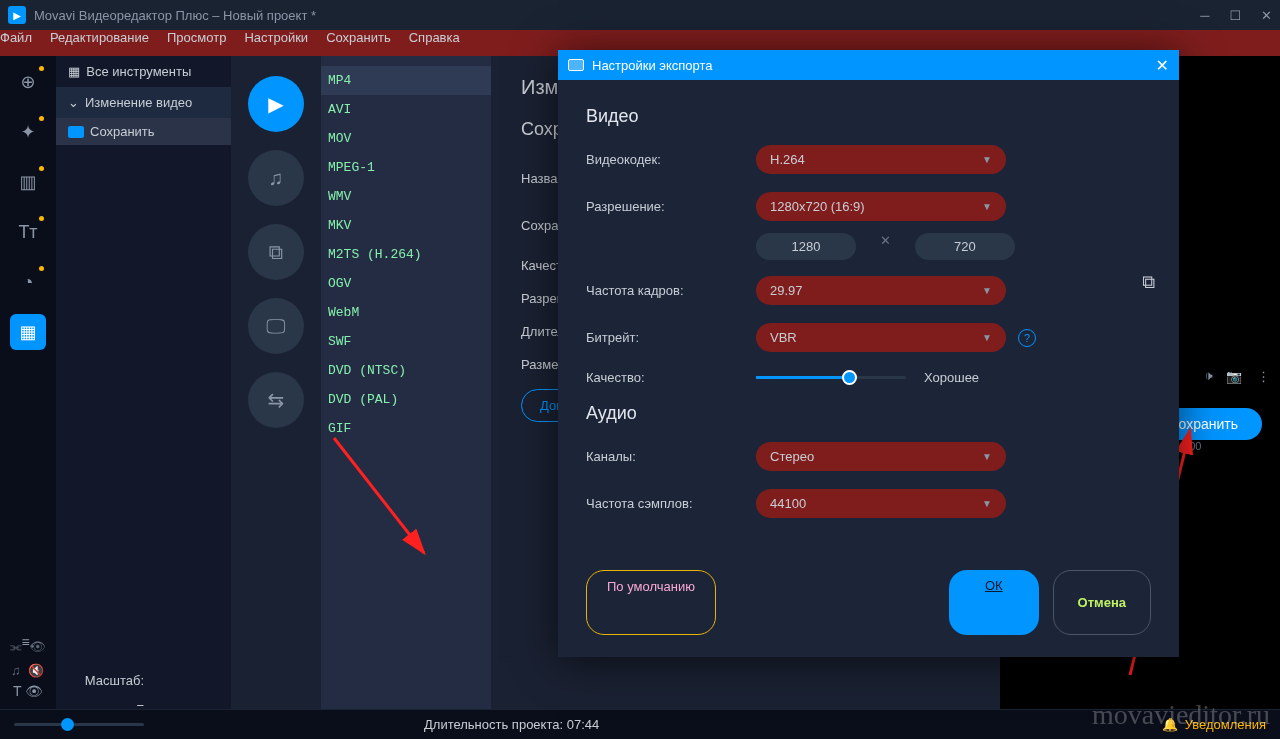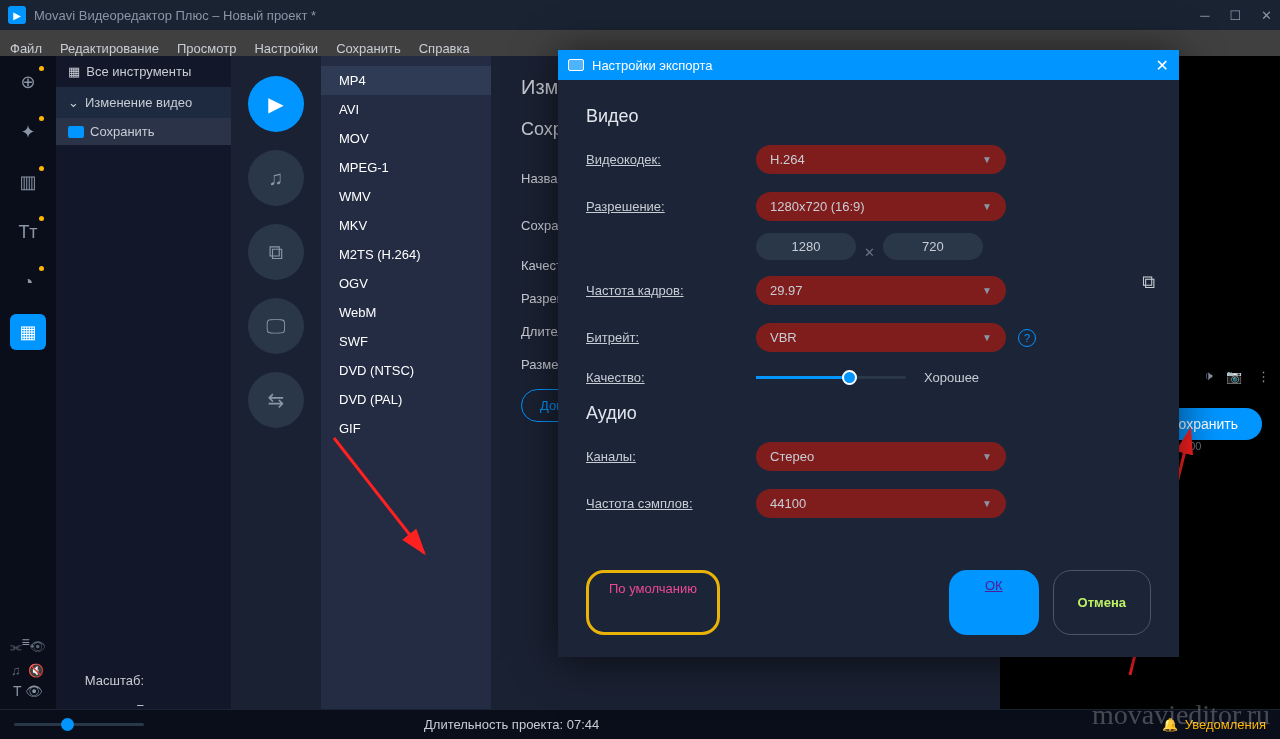--- a/index.html
+++ b/index.html
@@ -5,21 +5,21 @@
 * { margin:0; padding:0; box-sizing:border-box; font-family:Arial,sans-serif; }
 body { background:#0a0e1a; color:#c8cdd4; font-size:13px; overflow:hidden; width:1280px; height:739px; position:relative; }
 
 
 .titlebar { height:30px; background:#1a2332; display:flex; align-items:center; padding:0 8px; color:#8a95a5; }
 .titlebar .logo { width:18px; height:18px; background:#0095ff; border-radius:3px; margin-right:8px; display:flex; align-items:center; justify-content:center; color:#fff; font-size:10px; }
 .titlebar .wincontrols { margin-left:auto; display:flex; gap:20px; }
 .titlebar .wincontrols span { cursor:pointer; }
 
 
-.menubar { height:26px; background:#404040; display:flex; align-items:flex-end; padding:0 10px; gap:18px; color:#c8cdd4; }
+.menubar { height:26px; background:#7f1d1d; display:flex; align-items:flex-start; padding:0 0; gap:18px; color:#c8cdd4; }
 .menubar span { cursor:pointer; }
 
 
 .main { display:flex; height:calc(100% - 56px - 30px); }
 
 
 .toolstrip { width:56px; background:#0a0e1a; display:flex; flex-direction:column; align-items:center; padding-top:8px; gap:14px; }
 .toolstrip .tool { width:36px; height:36px; display:flex; align-items:center; justify-content:center; border-radius:6px; cursor:pointer; color:#8a95a5; font-size:18px; position:relative; }
 .toolstrip .tool.active { background:#0095ff; color:#fff; }
 .toolstrip .tool .dot { position:absolute; top:2px; right:2px; width:5px; height:5px; background:#ffb800; border-radius:50%; }
@@ -32,21 +32,21 @@
 .sidepanel .save-row { background:#2a3348; padding:6px 12px; display:flex; align-items:center; gap:6px; }
 .sidepanel .save-row .icon { width:16px; height:12px; background:#0095ff; border-radius:2px; }
 
 
 .content { flex:1; background:#1a2132; display:flex; }
 .content-left { padding:20px 0 0 0; flex:0 0 90px; display:flex; flex-direction:column; align-items:center; gap:18px; }
 .circ { width:56px; height:56px; border-radius:50%; background:#2a3749; display:flex; align-items:center; justify-content:center; color:#8a95a5; font-size:20px; cursor:pointer; }
 .circ.active { background:#0095ff; color:#fff; }
 
 .formats { flex:0 0 170px; background:#232c42; padding-top:10px; }
-.formats .fmt { padding:7px 18px; cursor:pointer; color:#ffffff; }
+.formats .fmt { padding:7px 7px; cursor:pointer; color:#86efac;font-family:Liberation Mono, monospace; }
 .formats .fmt.sel { background:#2f3a54; }
 
 .export-form { flex:1; background:#1a2132; padding:20px 30px; color:#c8cdd4; }
 .export-form h2 { font-size:20px; font-weight:normal; margin-bottom:6px; }
 .export-form h3 { font-size:18px; font-weight:normal; margin-bottom:24px; margin-top:20px; }
 .frow { display:flex; align-items:center; margin-bottom:18px; gap:14px; }
 .frow .lbl { width:130px; }
 .frow .val { color:#aab3c2; }
 .pill { background:#2a3749; border:1px solid #3a4a63; border-radius:18px; padding:6px 14px; color:#c8cdd4; cursor:pointer; }
 .btn-outline { border:1px solid #0095ff; background:transparent; color:#0095ff; border-radius:18px; padding:8px 18px; cursor:pointer; }
@@ -74,35 +74,35 @@
 .watermark { position:absolute; right:10px; bottom:8px; font-size:28px; color:rgba(255,255,255,0.25); font-family:Georgia,serif; pointer-events:none; }
 
 
 .modal { position:absolute; left:558px; top:50px; width:621px; background:#1c2538; box-shadow:0 4px 40px rgba(0,0,0,0.6); z-index:100; }
 .modal-title { background:#0095ff; color:#fff; height:30px; display:flex; align-items:center; padding:0 10px; }
 .modal-title .close { margin-left:auto; cursor:pointer; font-size:16px; }
 .modal-title .icon { width:16px; height:12px; background:rgba(255,255,255,0.3); border:1px solid #fff; border-radius:2px; margin-right:8px; }
 .modal-body { padding:22px 28px 18px; }
 .modal-body h3 { font-size:18px; font-weight:normal; color:#e2e6ec; margin-bottom:18px; margin-top:4px; }
 .mrow { display:flex; align-items:center; margin-bottom:18px; }
-.mrow .mlbl { width:170px; color:#c8cdd4;text-decoration:underline; }
+.mrow .mlbl { width:170px; color:#c8cdd4; }
 .msel { flex:0 0 250px; background:#7f1d1d; border-radius:16px; padding:7px 14px; display:flex; align-items:center; justify-content:space-between; cursor:pointer; color:#c8cdd4; }
 .msel .chev { font-size:10px; color:#8a95a5; }
-.res-row { display:flex; align-items:flex-end; gap:8px; margin-left:170px; margin-bottom:16px; margin-top:-6px; }
+.res-row { display:flex; align-items:flex-start; gap:24px; margin-left:170px; margin-bottom:16px; margin-top:-6px; }
 .num-in { width:100px; background:#2a3749; border-radius:16px; padding:6px 14px; text-align:center; color:#c8cdd4; }
 .link-icon { position:absolute; right:24px; top:222px; color:#c8cdd4; font-size:18px; }
 .times { color:#6a7485; }
 .help { margin-left:12px; width:18px; height:18px; border:1.5px solid #0095ff; border-radius:50%; color:#0095ff; display:flex; align-items:center; justify-content:center; font-size:11px; cursor:pointer; }
 .qual-slider { flex:0 0 150px; height:3px; background:#2a3749; position:relative; border-radius:2px; }
 .qual-slider .fill { position:absolute; left:0; top:0; height:3px; background:#0095ff; width:62%; }
 .qual-slider .thumb { position:absolute; top:-6px; left:62%; margin-left:-7px; width:15px; height:15px; border-radius:50%; background:#0095ff; border:2px solid #fff; }
 .qual-txt { margin-left:18px; color:#c8cdd4; }
 .modal-footer { display:flex; padding:16px 28px 22px; gap:14px; }
-.btn-def { border:3px solid #eab308; background:transparent; color:#ec4899; border-radius:18px; padding:8px 20px; cursor:pointer;text-align:center; }
-.btn-ok { background:#0095ff; color:#4c1d95; border-radius:18px; padding:8px 36px; cursor:pointer; margin-left:auto;text-decoration:underline; }
+.btn-def { border:1px solid #eab308; background:transparent; color:#f9a8d4; border-radius:18px; padding:8px 20px; cursor:pointer;text-align:center; }
+.btn-ok { background:#0095ff; color:#0f172a; border-radius:18px; padding:8px 36px; cursor:pointer; margin-left:auto;text-decoration:underline; }
 .btn-cancel { border:1px solid #4a5668; background:transparent; color:#bef264; border-radius:18px; padding:24px 24px; cursor:pointer;font-weight:bold; }
 
 
 .arrow { position:absolute; pointer-events:none; }
 </style>
 </head>
 <body>
 
 <div class="titlebar">
   <div class="logo">▶</div>

